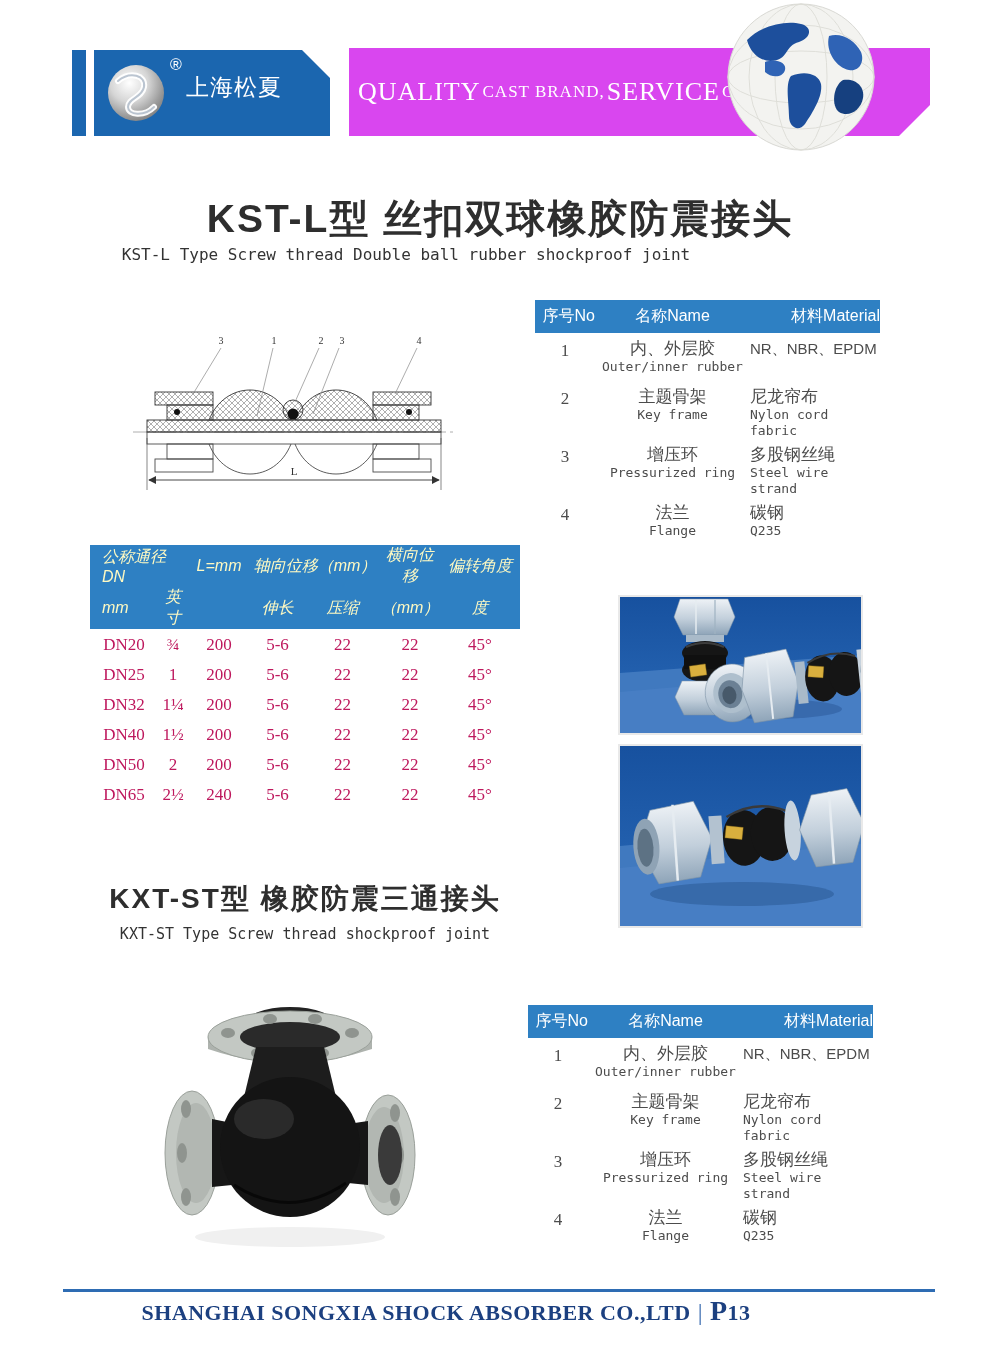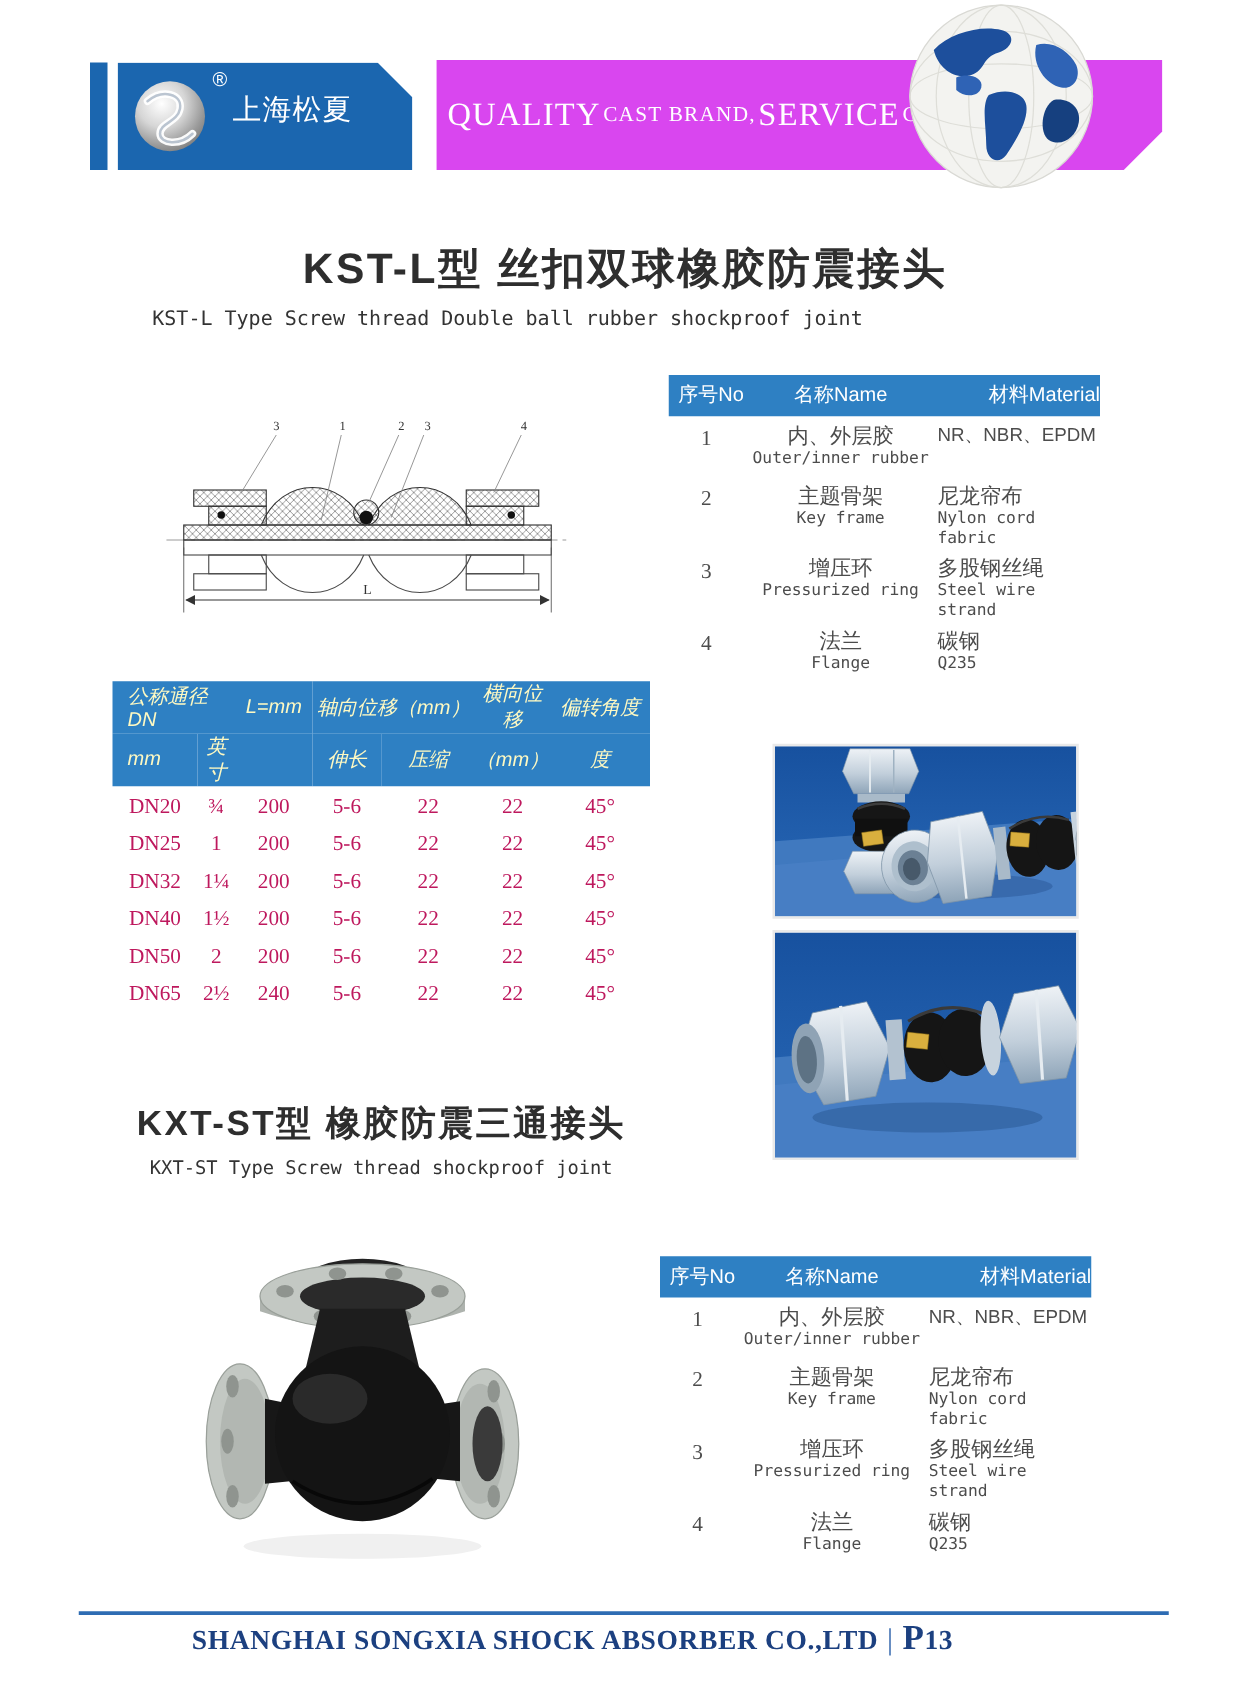--- a/index.html
+++ b/index.html
@@ -16,21 +16,21 @@
   .hdr-slogan{position:absolute;left:337px;top:48px;width:581px;height:88px;background:#d946ef;
     clip-path:polygon(0 0, 100% 0, 100% calc(100% - 31px), calc(100% - 31px) 100%, 0 100%);
     display:flex;align-items:center;color:#fff;font-family:"Liberation Serif","DejaVu Serif",serif;
     padding-left:9px;box-sizing:border-box;margin-left:12px;}
   .slogan-big{font-size:26px;letter-spacing:1px;}
   .slogan-small{font-size:17px;letter-spacing:1px;margin:0 2px;}
   .hdr-globe{position:absolute;left:725px;top:0px;width:152px;height:154px;}
 
   
   .sec-title{position:absolute;left:0;width:1000px;text-align:center;color:#2e2e2e;
-    font-size:34px;font-weight:600;letter-spacing:2px;}
+    font-size:39px;font-weight:600;letter-spacing:2px;}
   .sec-sub{position:absolute;left:0;width:812px;text-align:center;color:#333;
     font-family:"DejaVu Sans Mono","Liberation Mono",monospace;font-size:16px;letter-spacing:0px;}
   .t1{top:192px;}
   .s1{top:245px;}
   .t2{top:880px;width:610px;font-size:28px;}
   .s2{top:925px;width:610px;font-size:15px;}
 
   
   .drawing{position:absolute;left:133px;top:328px;width:322px;height:180px;}
 
@@ -63,21 +63,21 @@
 
   
   .photo{position:absolute;border:2px solid #e9e9e9;box-sizing:border-box;}
   .ph1{left:618px;top:595px;width:245px;height:140px;}
   .ph2{left:618px;top:744px;width:245px;height:184px;}
   .photo svg{display:block;}
   .tee-photo{position:absolute;left:150px;top:985px;width:280px;height:280px;}
 
   
   .foot-line{position:absolute;left:63px;top:1289px;width:872px;height:3px;background:#2e6cb3;}
-  .foot-text{position:absolute;left:12px;top:1295px;width:892px;text-align:center;color:#1c4080;
+  .foot-text{position:absolute;left:0;top:1295px;width:892px;text-align:center;color:#1c4080;
     font-family:"Liberation Serif","DejaVu Serif",serif;font-size:22px;font-weight:700;letter-spacing:0.5px;}
   .foot-sep{color:#3a6cb0;font-size:24px;font-weight:400;margin:0 7px;}
   .foot-p{font-size:28px;}
 </style>
 </head>
 <body>
 
 <div class="page">
 
   <div class="hdr-bar-left"></div>

